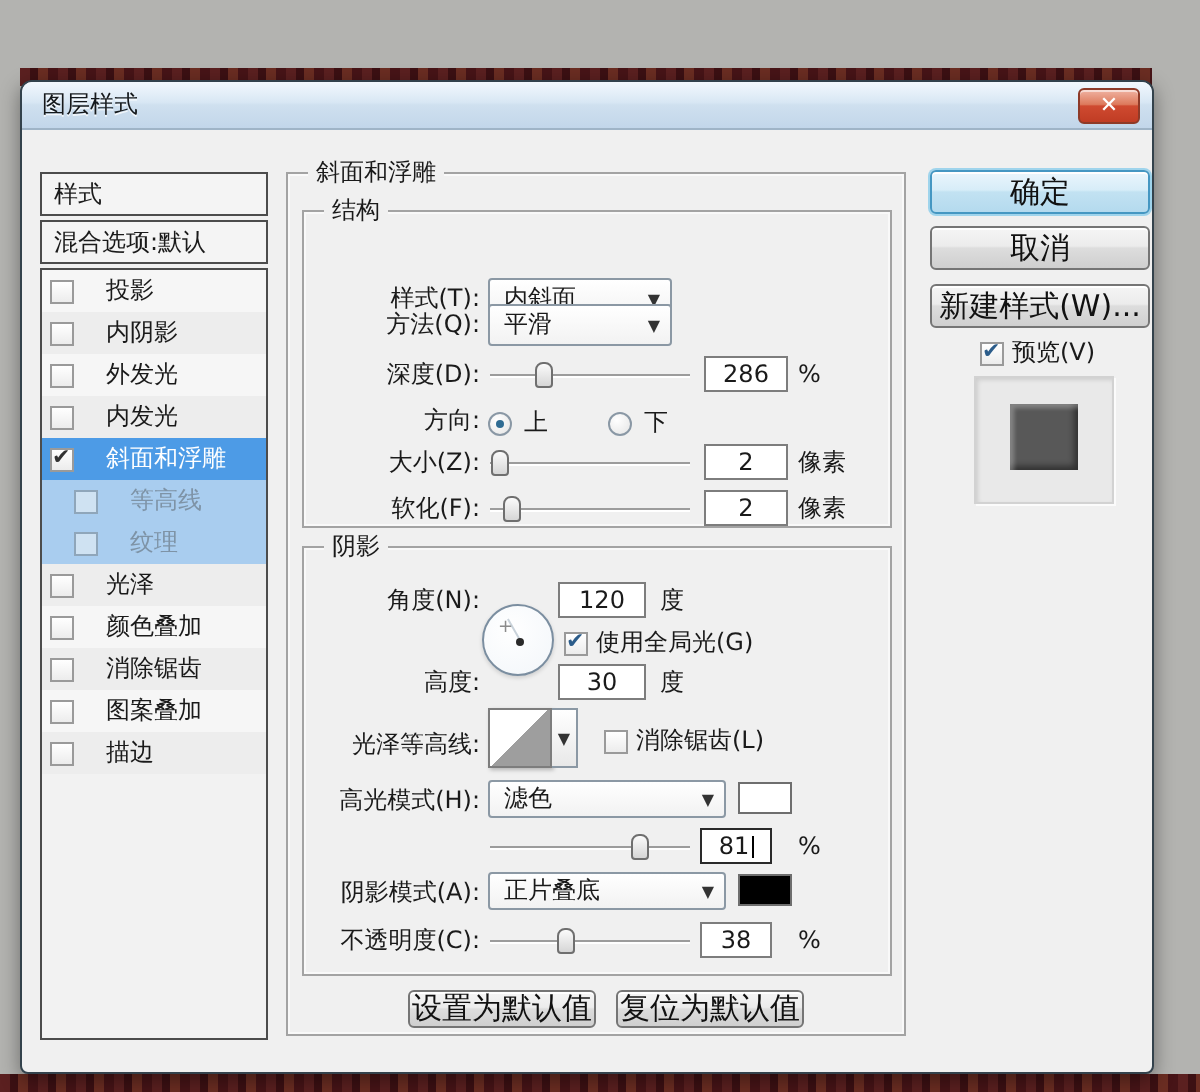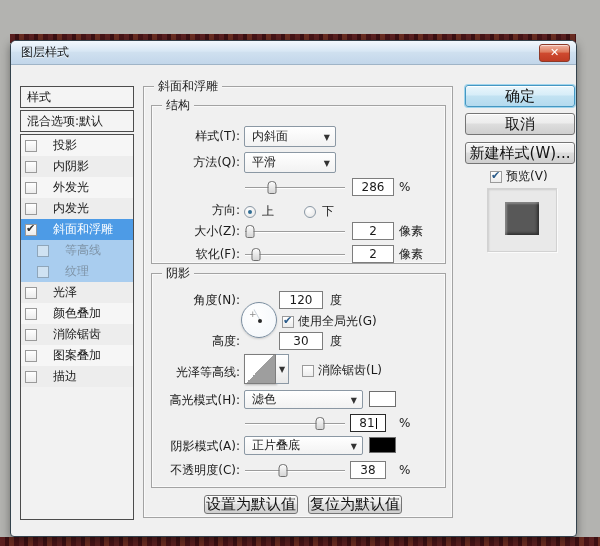--- a/index.html
+++ b/index.html
@@ -254,37 +254,38 @@
         <span class="lbl">描边</span>
       </div>
     </div>
 
     <div class="fieldset outer">
       <span class="legend">斜面和浮雕</span>
 
       <div class="fieldset grp-structure">
         <span class="legend">结构</span>
 
-        <div class="row" style="top:20px;">
+        <div class="row" style="top:33px;">
           <span class="row-label">样式(T):</span>
           <span class="combo">
             <span>内斜面</span>
             <span class="arrow">▼</span>
           </span>
         </div>
 
         <div class="row" style="top:46px;">
           <span class="row-label">方法(Q):</span>
           <span class="combo">
             <span>平滑</span>
             <span class="arrow">▼</span>
           </span>
         </div>
 
         <div class="row" style="top:71px;">
+          <span class="row-label">深度(D):</span>
           <span class="track">
             <span class="thumb" style="left: 27%;"></span>
           </span>
           <span class="numbox"><span>286</span></span>
           <span class="unit">%</span>
         </div>
 
         <div class="row" style="top:94px;">
           <span class="row-label">方向:</span>
           <span class="radio-group">

